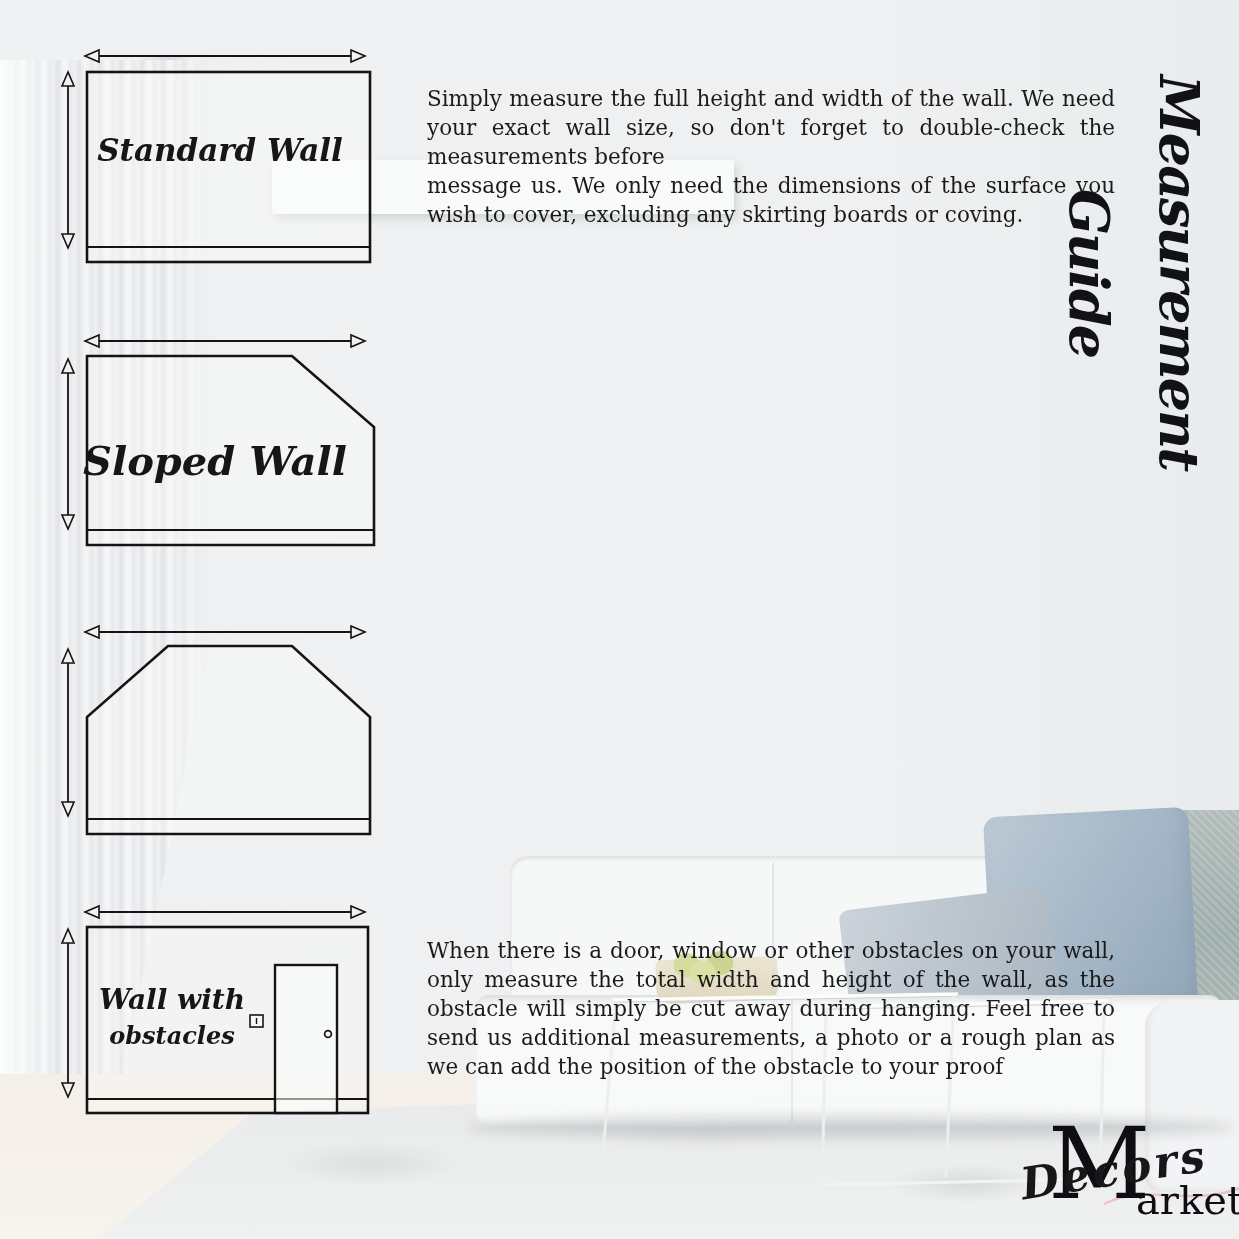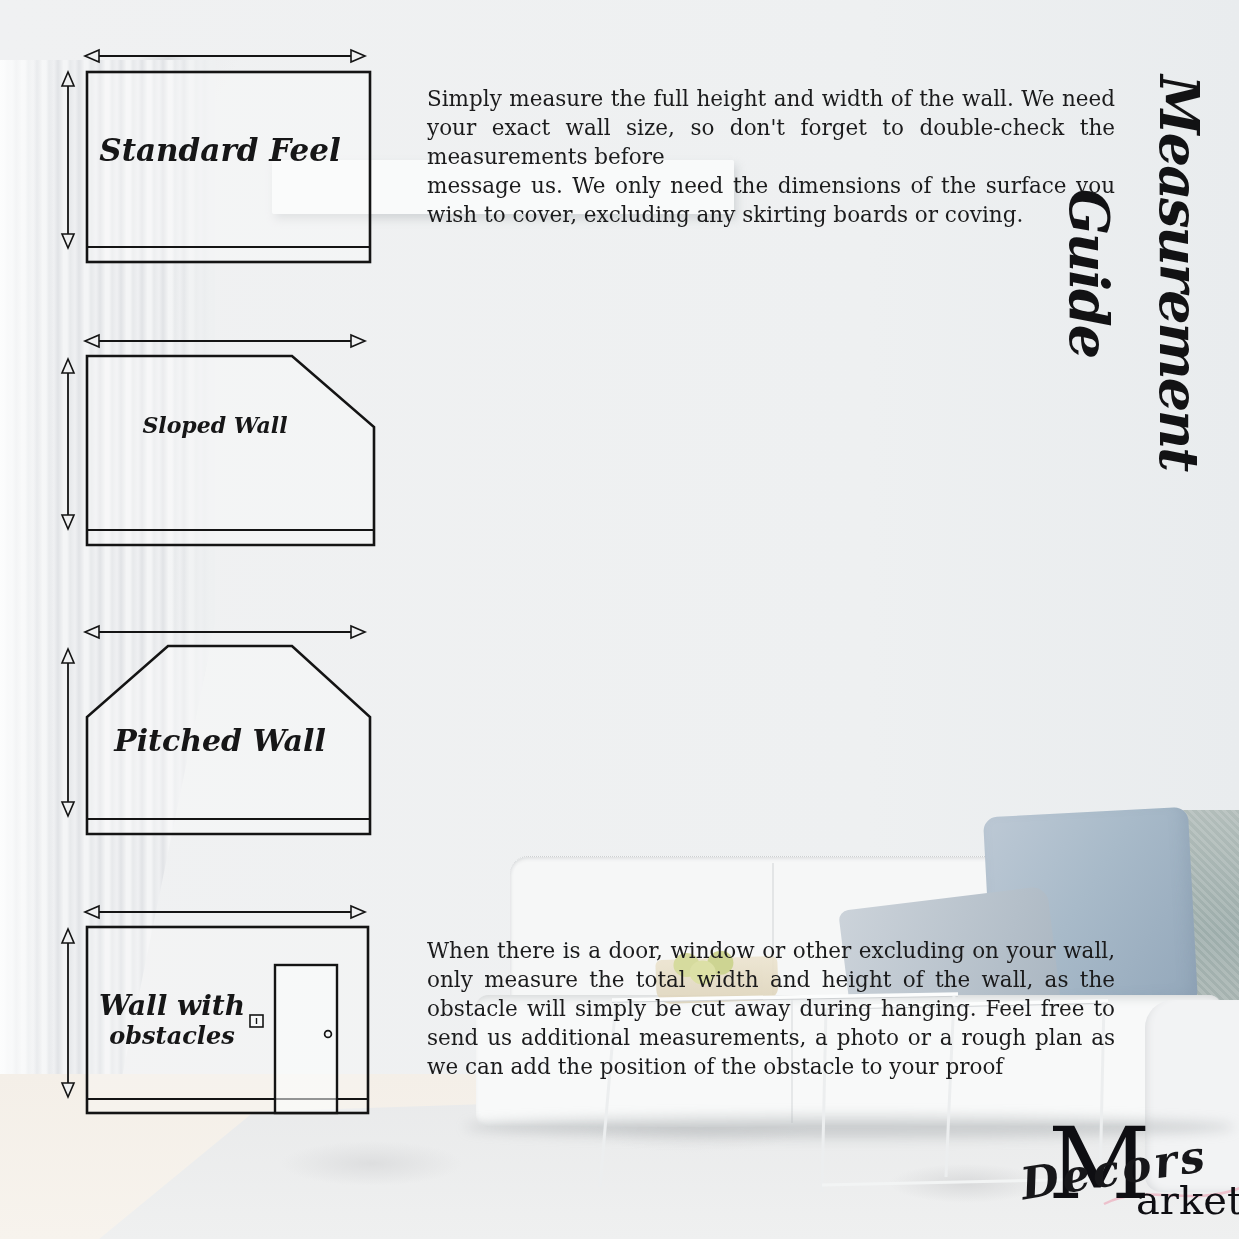--- a/index.html
+++ b/index.html
@@ -131,57 +131,56 @@
         <polygon points="310,14 296,8 296,20" fill="#f0f1f2" stroke-width="1.6"></polygon>
       </g>
       <g stroke="#141414" stroke-width="1.8">
         <line x1="13" y1="44" x2="13" y2="192"></line>
         <polygon points="13,30 7,44 19,44" fill="#f0f1f2" stroke-width="1.6"></polygon>
         <polygon points="13,206 7,192 19,192" fill="#f0f1f2" stroke-width="1.6"></polygon>
       </g>
       <rect x="32" y="30" width="283" height="190" fill="rgba(252,253,253,0.35)" stroke="#141414" stroke-width="2.6"></rect>
       <line x1="32" y1="205" x2="315" y2="205" stroke="#141414" stroke-width="2"></line>
     </svg>
-    <figcaption class="wall-label" style="left:165px;top:93px;font-size:31px">Standard Feel</figcaption>
+    <figcaption class="wall-label" style="left:165px;top:93px;font-size:31px">Standard Wall</figcaption>
   </figure>
 
   <figure class="diagram" id="d2">
     <svg viewBox="0 0 325 225">
       <g stroke="#141414" stroke-width="1.8">
         <line x1="44" y1="13" x2="296" y2="13"></line>
         <polygon points="30,13 44,7 44,19" fill="#f0f1f2" stroke-width="1.6"></polygon>
         <polygon points="310,13 296,7 296,19" fill="#f0f1f2" stroke-width="1.6"></polygon>
       </g>
       <g stroke="#141414" stroke-width="1.8">
         <line x1="13" y1="45" x2="13" y2="187"></line>
         <polygon points="13,31 7,45 19,45" fill="#f0f1f2" stroke-width="1.6"></polygon>
         <polygon points="13,201 7,187 19,187" fill="#f0f1f2" stroke-width="1.6"></polygon>
       </g>
       <polygon points="32,28 237,28 319,99 319,217 32,217" fill="rgba(252,253,253,0.35)" stroke="#141414" stroke-width="2.6"></polygon>
       <line x1="32" y1="202" x2="319" y2="202" stroke="#141414" stroke-width="2"></line>
     </svg>
-    <figcaption class="wall-label" style="left:160px;top:86px;font-size:22px">Sloped Wall</figcaption>
+    <figcaption class="wall-label" style="left:160px;top:113px;font-size:40px">Sloped Wall</figcaption>
   </figure>
 
   <figure class="diagram" id="d3">
     <svg viewBox="0 0 325 225">
       <g stroke="#141414" stroke-width="1.8">
         <line x1="44" y1="14" x2="296" y2="14"></line>
         <polygon points="30,14 44,8 44,20" fill="#f0f1f2" stroke-width="1.6"></polygon>
         <polygon points="310,14 296,8 296,20" fill="#f0f1f2" stroke-width="1.6"></polygon>
       </g>
       <g stroke="#141414" stroke-width="1.8">
         <line x1="13" y1="45" x2="13" y2="184"></line>
         <polygon points="13,31 7,45 19,45" fill="#f0f1f2" stroke-width="1.6"></polygon>
         <polygon points="13,198 7,184 19,184" fill="#f0f1f2" stroke-width="1.6"></polygon>
       </g>
       <polygon points="113,28 237,28 315,99 315,216 32,216 32,99" fill="rgba(252,253,253,0.35)" stroke="#141414" stroke-width="2.6"></polygon>
       <line x1="32" y1="201" x2="315" y2="201" stroke="#141414" stroke-width="2"></line>
     </svg>
-    <figcaption class="wall-label" style="left:165px;top:108px;font-size:30px">Pitched Wall</figcaption>
   </figure>
 
   <figure class="diagram" id="d4">
     <svg viewBox="0 0 325 225">
       <g stroke="#141414" stroke-width="1.8">
         <line x1="44" y1="14" x2="296" y2="14"></line>
         <polygon points="30,14 44,8 44,20" fill="#f0f1f2" stroke-width="1.6"></polygon>
         <polygon points="310,14 296,8 296,20" fill="#f0f1f2" stroke-width="1.6"></polygon>
       </g>
       <g stroke="#141414" stroke-width="1.8">
@@ -191,27 +190,27 @@
       </g>
       <rect x="32" y="29" width="281" height="186" fill="rgba(252,253,253,0.25)" stroke="#141414" stroke-width="2.6"></rect>
       <line x1="32" y1="201" x2="313" y2="201" stroke="#141414" stroke-width="2"></line>
       <rect x="220" y="67" width="62" height="148" fill="rgba(252,253,253,0.55)" stroke="#141414" stroke-width="2.4"></rect>
       <circle cx="273" cy="136" r="3.4" fill="none" stroke="#141414" stroke-width="1.7"></circle>
       <g>
         <rect x="195" y="117" width="13" height="12" fill="rgba(252,253,253,0.6)" stroke="#141414" stroke-width="1.6"></rect>
         <line x1="201.5" y1="120" x2="201.5" y2="126" stroke="#141414" stroke-width="1.4"></line>
       </g>
     </svg>
-    <figcaption class="wall-label" style="left:117px;top:94px;font-size:28px">Wall with</figcaption>
+    <figcaption class="wall-label" style="left:117px;top:88px;font-size:28px">Wall with</figcaption>
     <figcaption class="wall-label" style="left:117px;top:126px;font-size:24px">obstacles</figcaption>
   </figure>
 
   <p class="desc" id="p1b">message us. We only need the dimensions of the surface you wish to cover, excluding any skirting boards or coving.</p>
   <p class="desc" id="p1a">Simply measure the full height and width of the wall. We need your exact wall size, so don't forget to double-check the measurements before</p>
-  <p class="desc" id="p4">When there is a door, window or other excluding on your wall, only measure the total width and height of the wall, as the obstacle will simply be cut away during hanging. Feel free to send us additional measurements, a photo or a rough plan as we can add the position of the obstacle to your proof</p>
+  <p class="desc" id="p4">When there is a door, window or other obstacles on your wall, only measure the total width and height of the wall, as the obstacle will simply be cut away during hanging. Feel free to send us additional measurements, a photo or a rough plan as we can add the position of the obstacle to your proof</p>
 
   <div class="abs" id="vtitle">Measurement Guide</div>
 
   <div class="abs" id="logo">
     <svg id="swirl" width="140" height="40" viewBox="0 0 140 40">
       <path d="M2,30 C45,8 85,34 138,14" fill="none" stroke="#ecb9c6" stroke-width="2.5" opacity="0.85"></path>
     </svg>
     <span id="logo-m">M</span>
     <span id="logo-script">Decors</span>
     <span id="logo-rest">arket</span>

